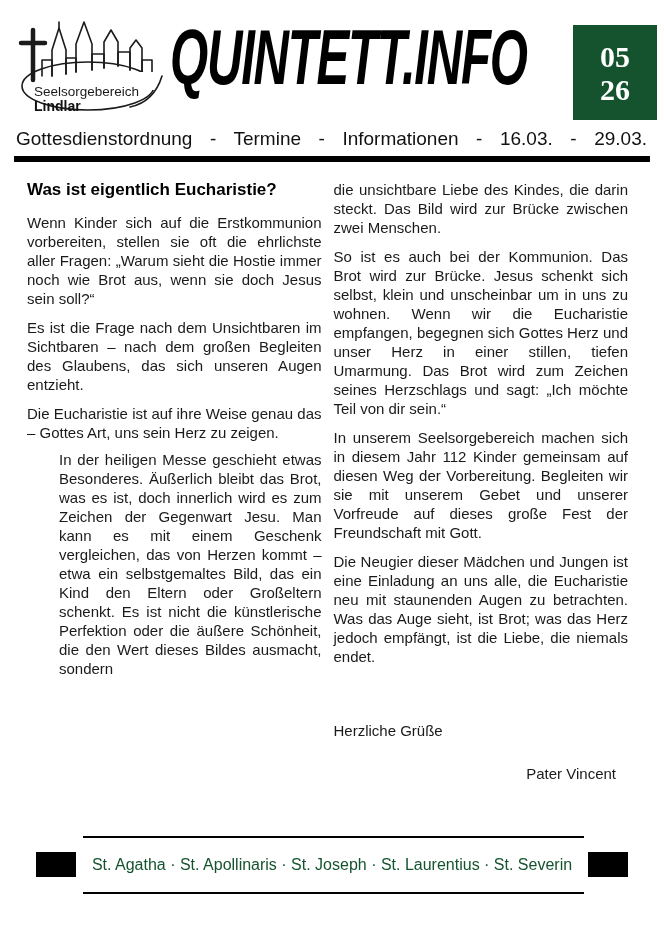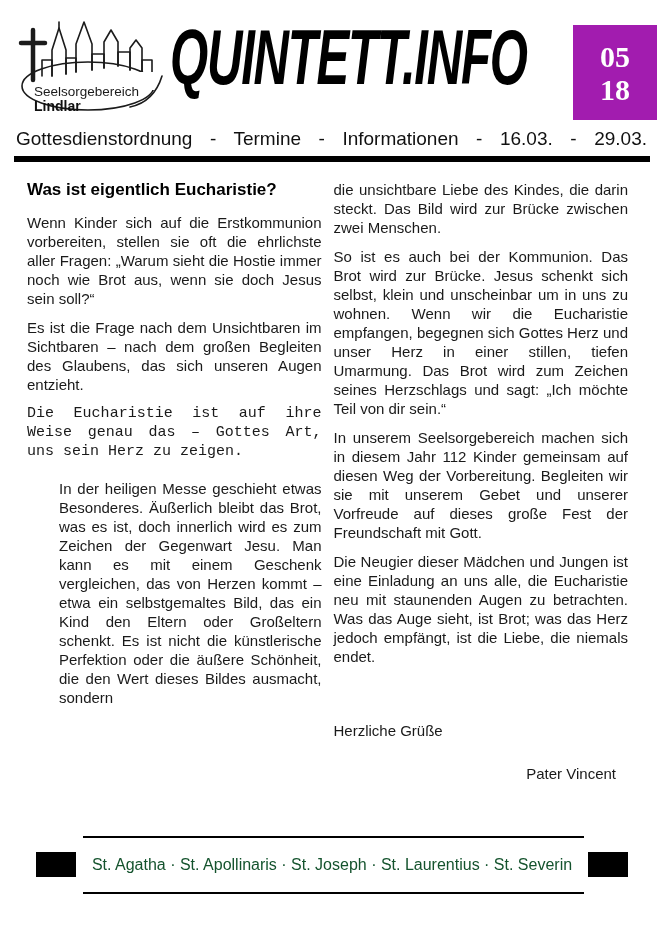--- a/index.html
+++ b/index.html
@@ -22,21 +22,21 @@
     font-style: italic; font-weight: bold;
     font-size: 78px; line-height: 1;
     letter-spacing: -2px; white-space: nowrap;
     transform: scaleX(0.63); transform-origin: left top;
     color: #000;
   }
 
   .issue-box {
     position: absolute; left: 573px; top: 25px;
     width: 84px; height: 95px;
-    background: #a21caf; color: #fff;
+    background: #14532d; color: #fff;
     display: flex; flex-direction: column;
     align-items: center; justify-content: center;
     font-family: "Liberation Serif", serif;
     font-weight: bold; font-size: 30px; line-height: 33px;
   }
 
   .tagline {
     position: absolute; left: 16px; right: 17px; top: 126px;
     font-size: 19px; line-height: 26px;
     text-align: justify; text-align-last: justify;
@@ -56,21 +56,21 @@
   .col { width: calc(50% - 11px); }
 
   .article-heading {
     font-size: 17px; font-weight: bold;
     margin: 0 0 13px 0; color: #000;
   }
   .col p {
     font-size: 15px; line-height: 19px;
     text-align: justify; margin: 0 0 10px 0;
   }
-  .col p.tight { margin-bottom: 18px; font-family: Liberation Mono, monospace; }
+  .col p.tight { margin-bottom: 8px; }
   .col p.cont { text-align-last: justify; margin-left: 32px; }
 
   .closing { margin-top: 55px !important; text-align: left !important; }
   .signature {
     margin-top: 24px !important;
     text-align: center; text-align-last: right !important;
     padding-right: 12px;
   }
 
   
@@ -118,21 +118,21 @@
 
         <text x="22" y="82" font-size="13.5" fill="#1b1b1b" stroke="none" font-family="Liberation Sans, sans-serif">Seelsorgebereich</text>
         <text x="22" y="97" font-size="14" font-weight="bold" fill="#111" stroke="none" font-family="Liberation Sans, sans-serif">Lindlar</text>
       </svg>
     </div>
 
     <div class="masthead">QUINTETT.INFO</div>
 
     <div class="issue-box">
       <span>05</span>
-      <span>18</span>
+      <span>26</span>
     </div>
 
     <div class="tagline">Gottesdienstordnung - Termine - Informationen - 16.03. - 29.03.</div>
     <div class="header-rule"></div>
   </div>
 
   <div class="article">
 
     <div class="col">
       <h1 class="article-heading">Was ist eigentlich Eucharistie?</h1>

